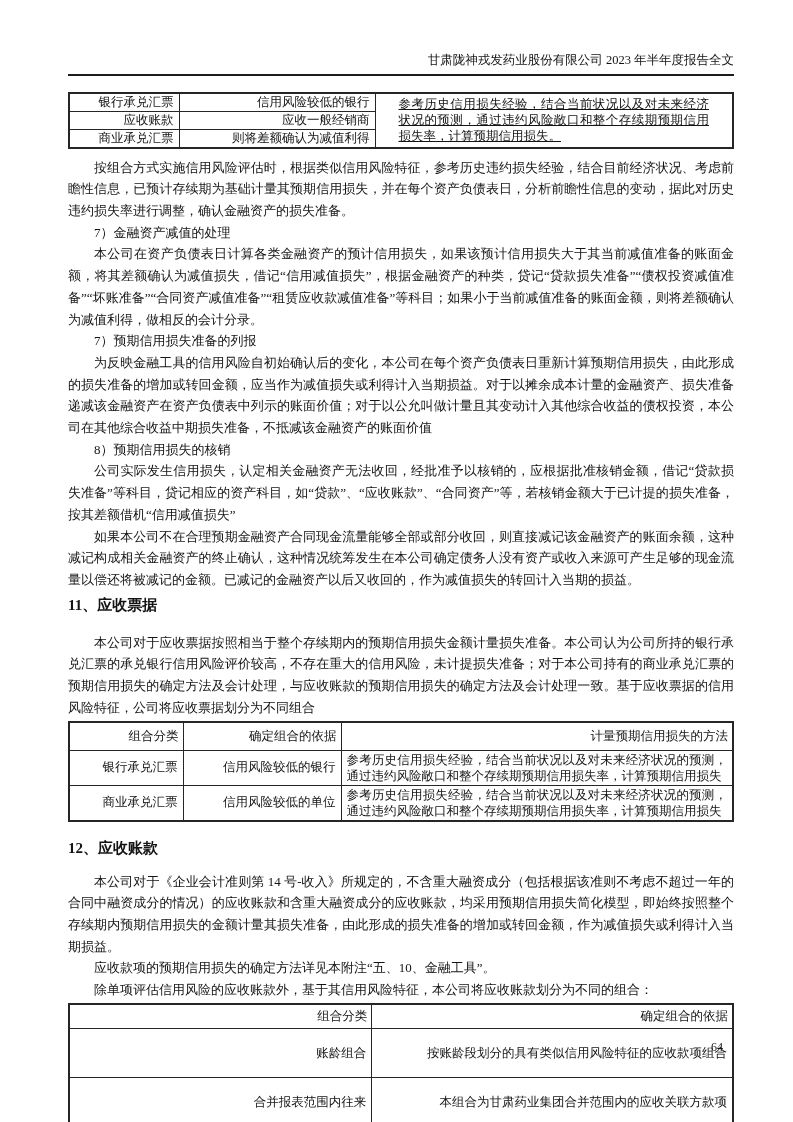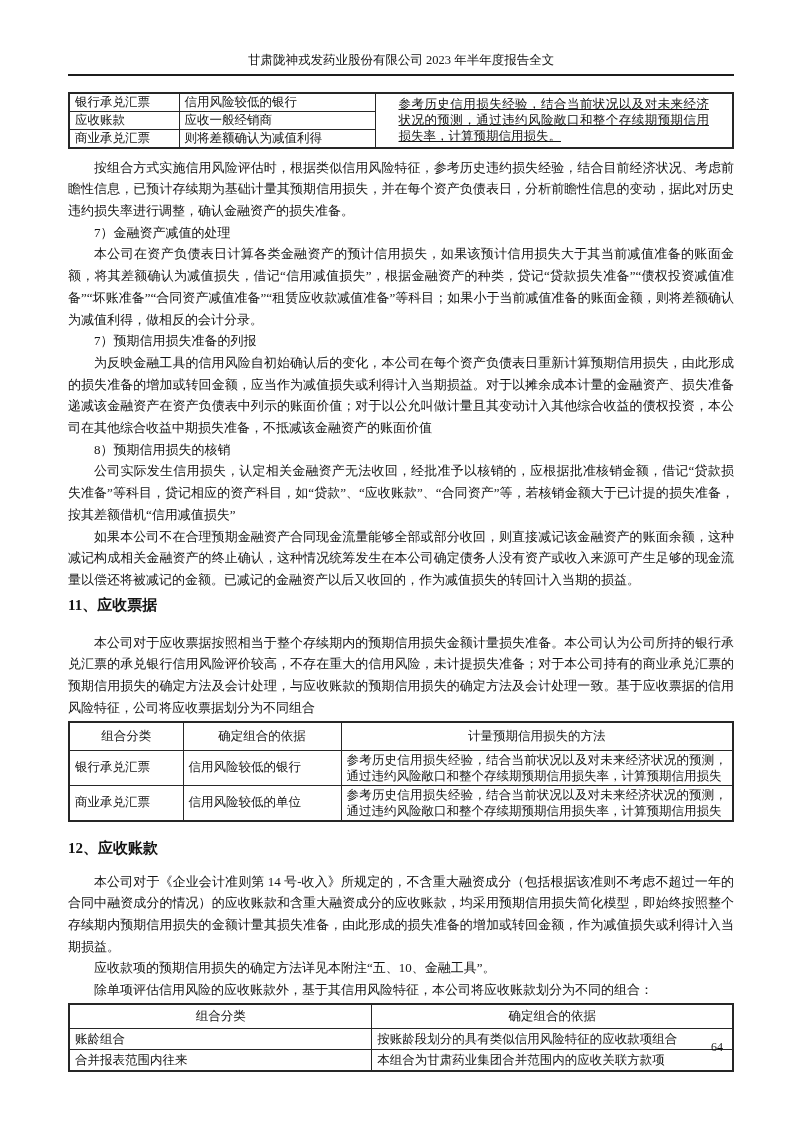--- a/index.html
+++ b/index.html
@@ -11,39 +11,40 @@
     font-family:"Liberation Serif","DejaVu Serif",serif;
     color:#141414;
     overflow:hidden;
     box-sizing:border-box;
   }
   .running-header {
     margin:0 59px 0 68px;
     padding-top:53px;
     padding-bottom:5px;
     border-bottom:2px solid #1c1c1c;
-    text-align:center;
+    text-align:right;
     font-size:12.5px;
     line-height:1.25;
     white-space:nowrap;
   }
   .content { margin:0 59px 0 68px; }
 
   table.doc-table {
     width:100%;
     border-collapse:collapse;
     table-layout:fixed;
     border:2px solid #262626;
   }
   table.doc-table td, table.doc-table th {
     border:1px solid #262626;
     font-weight:normal;
     vertical-align:middle;
     overflow:hidden;
     box-sizing:border-box;
+    text-align:right;
   }
 
   
   .t1 { margin-top:16px; }
   .t1 td { font-size:12.5px; padding:1px 5px; height:18px; line-height:15px; }
   .t1 .merged-method { text-align:justify; line-height:16px; padding:0 23px;text-decoration:underline; }
 
   
   .para { margin:0; font-size:13px; line-height:21.7px; text-align:justify; text-indent:2em; }
   .first-para { margin-top:8px; }
@@ -54,21 +55,21 @@
 
   
   .t2 { margin-top:2px; }
   .t2 th { font-size:12.5px; padding:5px 4px; text-align:center; }
   .t2 td { font-size:12.5px; padding:1px 5px; line-height:15.5px; }
   .t2 td.method { text-align:justify; line-height:16px; padding:1px 5px; }
 
   
   .t3 { margin-top:2px; }
   .t3 th { font-size:12.5px; padding:3px 4px; text-align:center; height:15px; }
-  .t3 td { font-size:12.5px; padding:2px 5px; height:17px; line-height:16px; }
+  .t3 td { font-size:12.5px; padding:16px 5px; height:17px; line-height:16px; }
 
   .page-number {
     position:absolute;
     top:1040px; left:711px;
     font-size:12px;
     color:#141414;
   }
 </style>
 </head>
 <body>

